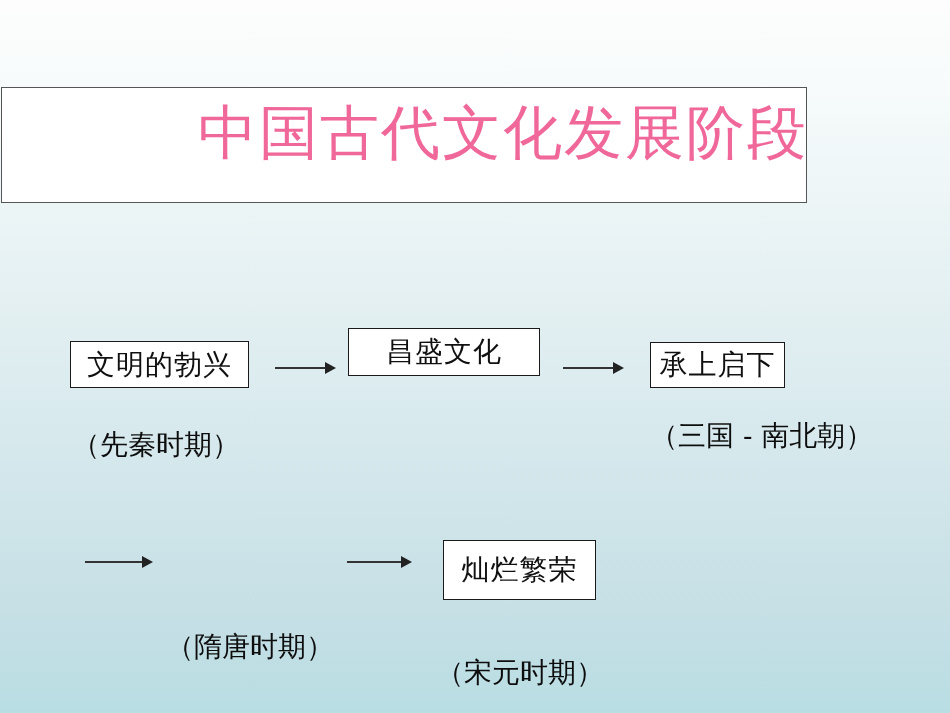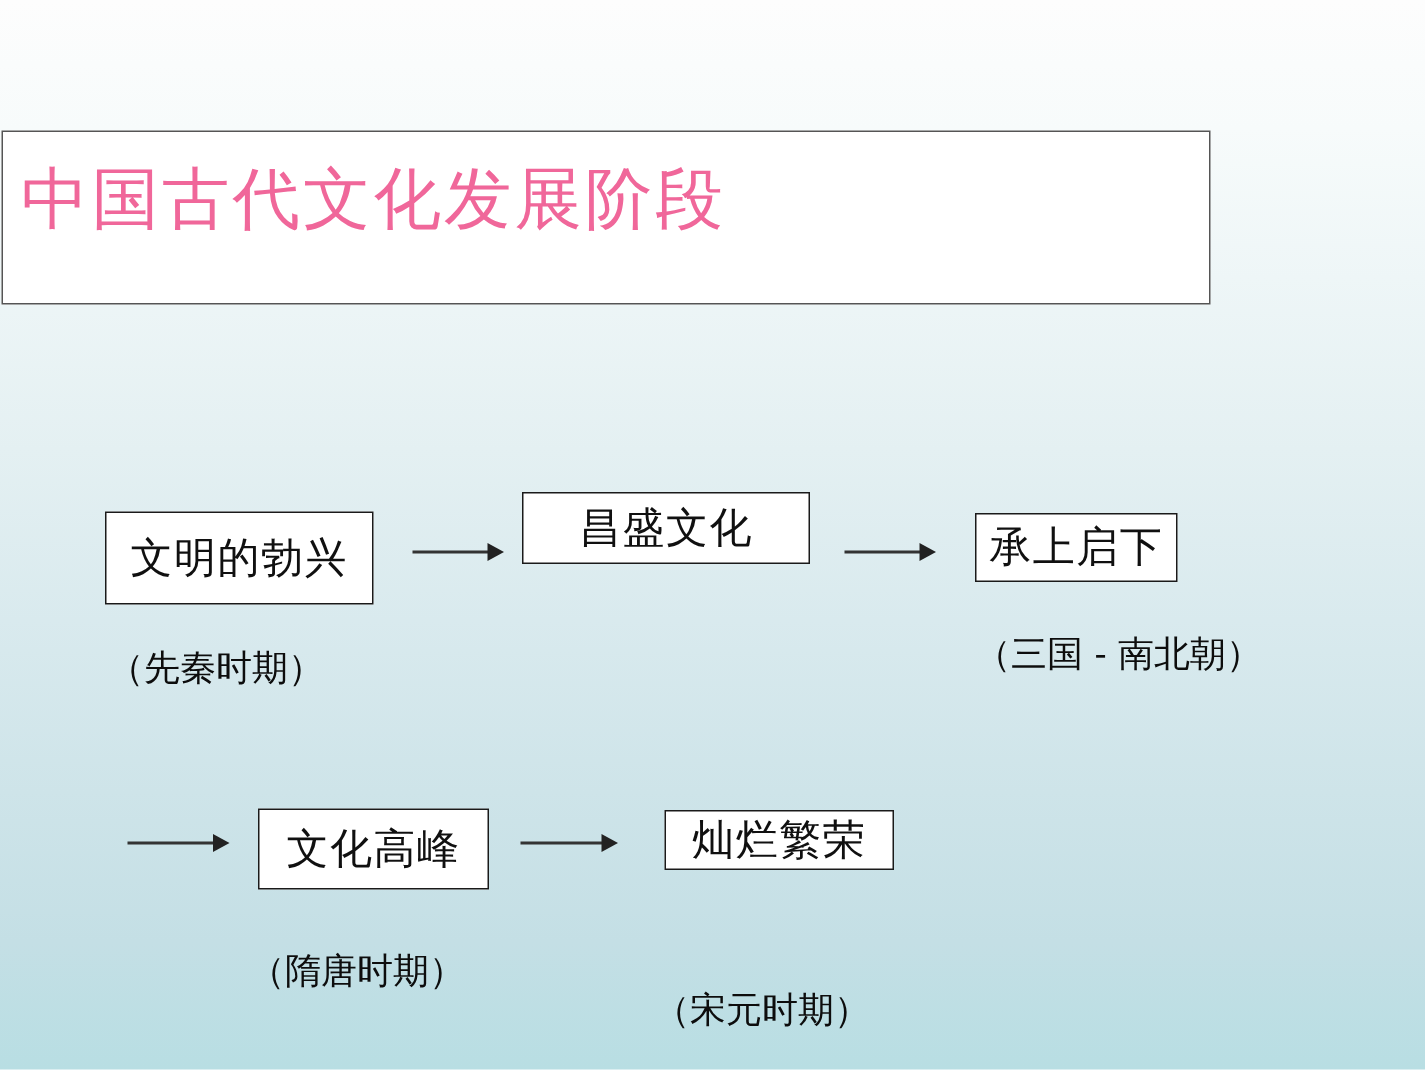--- a/index.html
+++ b/index.html
@@ -34,26 +34,26 @@
     left: 1px;
     top: 87px;
     width: 806px;
     height: 116px;
     background: #ffffff;
     border: 1px solid #555555;
     box-sizing: border-box;
   }
   #title-text {
     position: absolute;
-    left: 12px;
+    left: 0;
     top: 8px;
     width: 806px;
-    text-align: left;
+    text-align: right;
     color: #f0679a;
-    font-size: 45px;
+    font-size: 59px;
     line-height: 74px;
     letter-spacing: 2px;
     font-family: "DejaVu Serif", "Liberation Serif", serif;
     white-space: nowrap;
   }
 
   
   .flow-box {
     position: absolute;
     background: #ffffff;
@@ -64,25 +64,25 @@
     justify-content: center;
   }
   .flow-box .box-label {
     font-size: 28px;
     line-height: 30px;
     color: #101010;
     letter-spacing: 1px;
     white-space: nowrap;
   }
 
-  #box-1 { left: 70px;  top: 341px; width: 179px; height: 62px; }
+  #box-1 { left: 70px;  top: 341px; width: 179px; height: 47px; }
   #box-2 { left: 348px; top: 328px; width: 192px; height: 48px; }
   #box-3 { left: 650px; top: 342px; width: 135px; height: 46px; }
   #box-4 { left: 172px; top: 539px; width: 154px; height: 54px; }
-  #box-5 { left: 443px; top: 540px; width: 153px; height: 40px; }
+  #box-5 { left: 443px; top: 540px; width: 153px; height: 60px; }
 
   
   .arrow {
     position: absolute;
     height: 16px;
   }
   .arrow .shaft {
     position: absolute;
     left: 0;
     top: 7px;
@@ -111,21 +111,21 @@
   #arrow-3 .shaft { width: 59px; }
   #arrow-3 .head  { left: 57px; }
 
   #arrow-4 { left: 347px; top: 554px; width: 67px; }
   #arrow-4 .shaft { width: 56px; }
   #arrow-4 .head  { left: 54px; }
 
   
   .caption {
     position: absolute;
-    font-size: 24px;
+    font-size: 28px;
     line-height: 34px;
     color: #0d0d0d;
     white-space: nowrap;
     letter-spacing: 0px;
   }
   #cap-1 { left: 72px;  top: 428px; }
   #cap-2 { left: 358px; top: 428px; }
   #cap-3 { left: 650px; top: 419px; }
   #cap-4 { left: 166px; top: 630px; }
   #cap-5 { left: 436px; top: 608px; margin-top: 48px; }
@@ -162,23 +162,20 @@
   </div>
 
   <div class="caption" id="cap-1">（先秦时期）</div>
   <div class="caption" id="cap-3">（三国 - 南北朝）</div>
 
   <div class="arrow" id="arrow-3">
     <span class="shaft"></span>
     <span class="head"></span>
   </div>
 
-  <div class="flow-box" id="box-4">
-    <span class="box-label">文化高峰</span>
-  </div>
 
   <div class="arrow" id="arrow-4">
     <span class="shaft"></span>
     <span class="head"></span>
   </div>
 
   <div class="flow-box" id="box-5">
     <span class="box-label">灿烂繁荣</span>
   </div>
 

